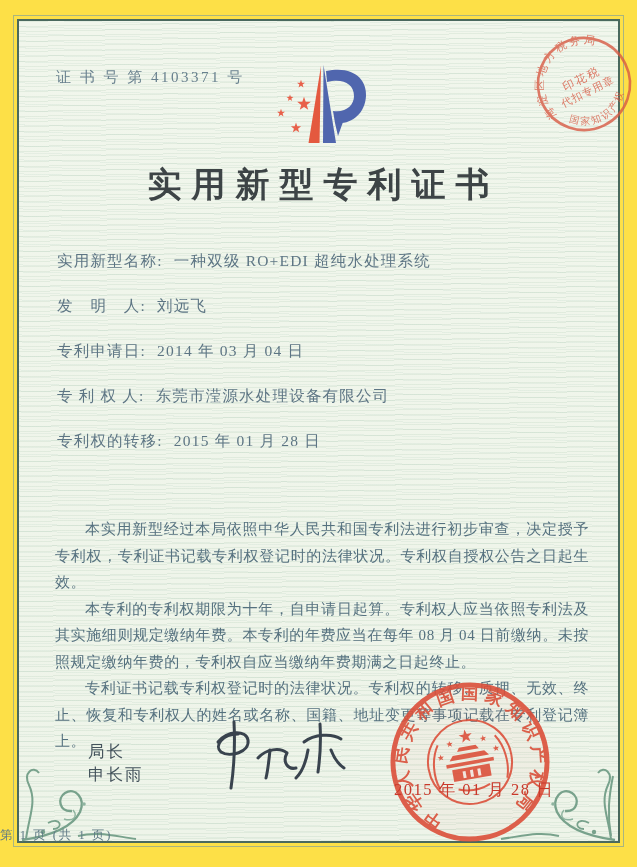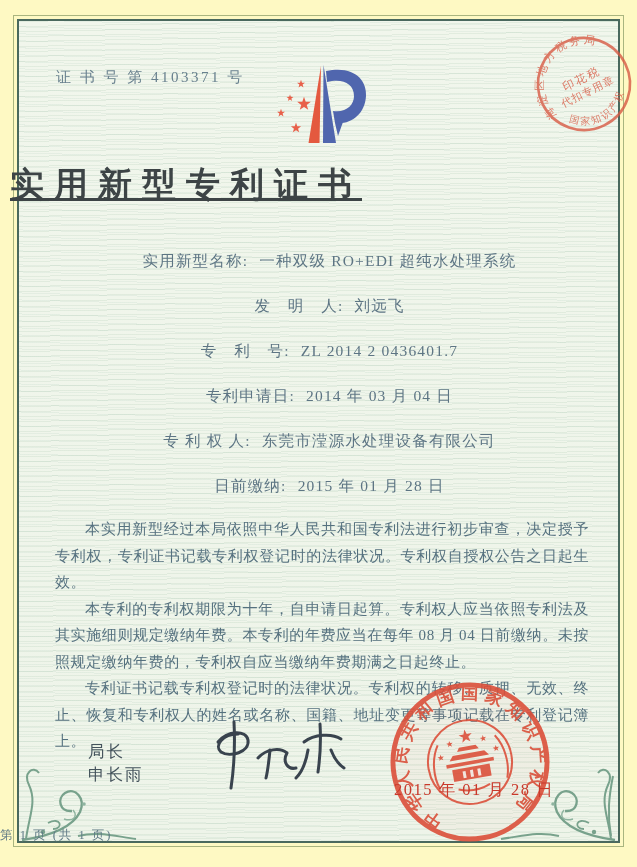--- a/index.html
+++ b/index.html
@@ -1,19 +1,19 @@
 <!DOCTYPE html>
 <html><head>
 <meta charset="utf-8">
 <style>
   * { margin:0; padding:0; box-sizing:border-box; }
   html,body { width:637px; height:867px; }
   body { font-family:"Liberation Serif","DejaVu Serif",serif; background:#f1f1ee; }
 
-  .page { position:relative; width:637px; height:867px; background:#fef9c3; overflow:hidden; }
+  .page { position:relative; width:637px; height:867px; background:#fde047; overflow:hidden; }
 
   
   .frame-fill {
     position:absolute; left:19px; top:21px; right:19px; bottom:26px;
     background:
       repeating-linear-gradient(179deg, rgba(130,175,140,0.14) 0 1px, transparent 1px 5px),
       repeating-linear-gradient(181.5deg, rgba(120,170,150,0.10) 0 1px, transparent 1px 7px),
       linear-gradient(#f1f6ec,#eef4e9);
     z-index:0;
   }
@@ -32,25 +32,25 @@
 
   .cert-no {
     position:absolute; left:56px; top:68px; z-index:3;
     font-size:15px; letter-spacing:2.5px; color:#68808e;
   }
 
   .logo { position:absolute; left:248px; top:52px; z-index:3; }
 
   .title {
     position:absolute; left:0; top:162px; width:100%; z-index:3;
-    text-align:left; font-size:34px; font-weight:700;
-    letter-spacing:10px; color:#3d4446; text-indent:10px;text-decoration:underline;
-  }
-
-  .fields { position:absolute; left:57px; top:251px; width:545px; z-index:3;text-align:center; }
+    text-align:center; font-size:34px; font-weight:700;
+    letter-spacing:10px; color:#3d4446; text-indent:10px;
+  }
+
+  .fields { position:absolute; left:57px; top:251px; width:545px; z-index:3; }
   .field-row { height:20px; margin-bottom:25px; font-size:15.5px; color:#5d7584; letter-spacing:1.2px; white-space:nowrap; }
   .field-row .lbl { margin-right:6px; }
 
   .paras {
     position:absolute; left:55px; top:516px; width:534px; z-index:3;
     font-size:15px; line-height:26.5px; color:#55717f;
     text-align:justify; letter-spacing:0.6px;
   }
   .paras p { text-indent:2em; margin:0; }
 
@@ -146,33 +146,29 @@
   <div class="fields">
     <div class="field-row">
       <span class="lbl">实用新型名称:</span>
       <span class="val">一种双级 RO+EDI 超纯水处理系统</span>
     </div>
     <div class="field-row">
       <span class="lbl">发　明　人:</span>
       <span class="val">刘远飞</span>
     </div>
     <div class="field-row">
-      <span class="lbl">专　利　号:</span>
-      <span class="val">ZL 2014 2 0436401.7</span>
-    </div>
-    <div class="field-row">
       <span class="lbl">专利申请日:</span>
       <span class="val">2014 年 03 月 04 日</span>
     </div>
     <div class="field-row">
       <span class="lbl">专 利 权 人:</span>
       <span class="val">东莞市滢源水处理设备有限公司</span>
     </div>
     <div class="field-row">
-      <span class="lbl">日前缴纳:</span>
+      <span class="lbl">专利权的转移:</span>
       <span class="val">2015 年 01 月 28 日</span>
     </div>
   </div>
 
   <div class="paras">
     <p>本实用新型经过本局依照中华人民共和国专利法进行初步审查，决定授予专利权，专利证书记载专利权登记时的法律状况。专利权自授权公告之日起生效。</p>
     <p>本专利的专利权期限为十年，自申请日起算。专利权人应当依照专利法及其实施细则规定缴纳年费。本专利的年费应当在每年 08 月 04 日前缴纳。未按照规定缴纳年费的，专利权自应当缴纳年费期满之日起终止。</p>
     <p>专利证书记载专利权登记时的法律状况。专利权的转移、质押、无效、终止、恢复和专利权人的姓名或名称、国籍、地址变更等事项记载在专利登记簿上。</p>
   </div>
 

